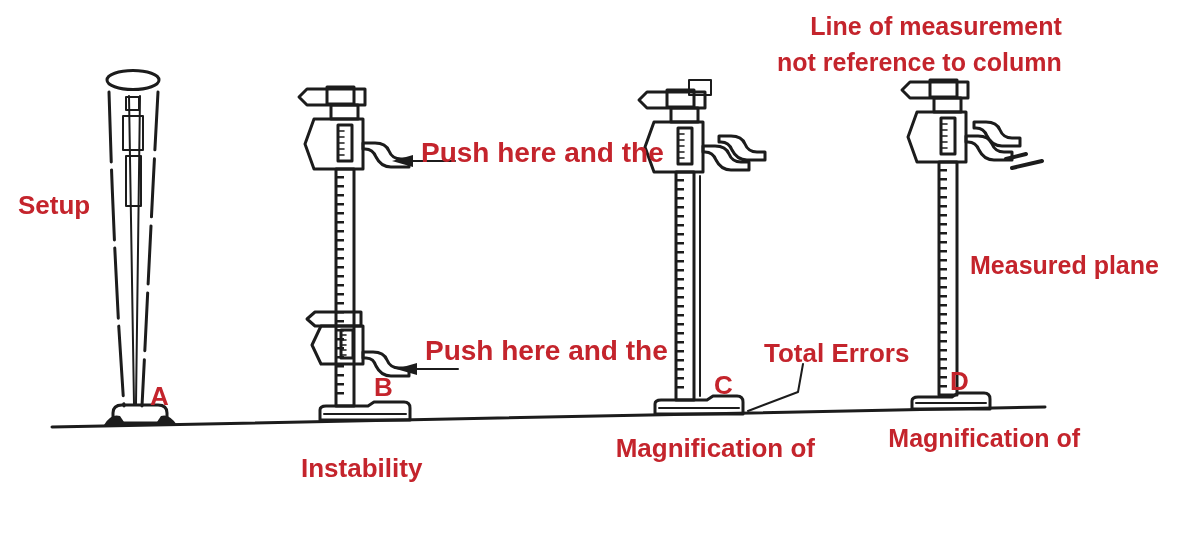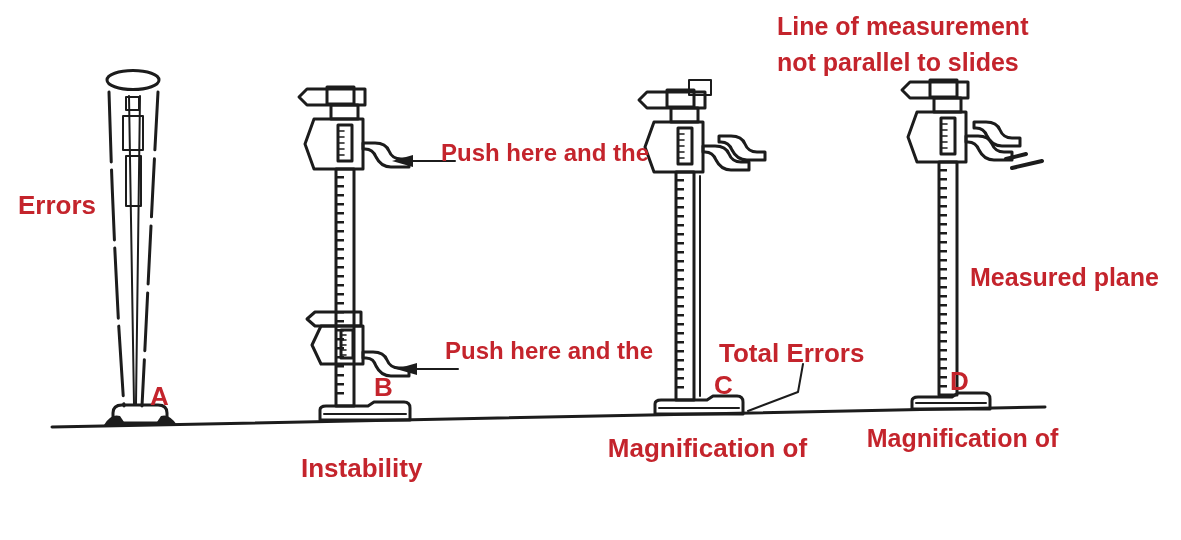--- a/index.html
+++ b/index.html
@@ -38,22 +38,22 @@
     stroke-dasharray: 2.5 6.5;
     stroke-linecap: butt;
   }
   .lbl {
     position: absolute;
     color: var(--red, #c4242c);
     font-weight: bold;
     white-space: nowrap;
     line-height: 1;
   }
-  .lbl .ln { line-height: inherit; }
-  .sz24 { font-size: 24px; line-height: 34px; margin-left: 20px; }
+  .lbl .ln { line-height: inherit; text-align: right; }
+  .sz24 { font-size: 28px; line-height: 34px; }
   .sz25 { font-size: 25px; line-height: 35px; }
   .sz26 { font-size: 26px; line-height: 37px; }
   .letter { font-size: 26px; }
   .center { text-align: center; }
 </style>
 </head>
 <body>
 
 <div class="canvas">
 
@@ -136,44 +136,44 @@
       <line class="ruler" x1="943.5" y1="169" x2="943.5" y2="388"></line>
       <path d="M 912 409 V 401 Q 912 397 918 397 H 952 L 958 393 H 984 Q 990 393 990 399 V 409 Z"></path>
       <path class="thin" d="M 916 403 H 986"></path>
     </g>
     <g>
       <line class="heavy" x1="1006" y1="159" x2="1026" y2="154"></line>
       <line class="heavy" x1="1012" y1="168" x2="1042" y2="161"></line>
     </g>
   </svg>
 
-  <div class="lbl sz26" style="left:18px; top:187px;">Errors</div>
+  <div class="lbl sz26" style="left:18px; top:187px;">Setup</div>
 
   <div class="lbl sz24" style="left:421px; top:136px;">
     <div class="ln">Push here and the</div>
   </div>
 
   <div class="lbl sz24" style="left:425px; top:334px;">
     <div class="ln">Push here and the</div>
   </div>
 
   <div class="lbl sz26" style="left:301px; top:450px;">Instability</div>
 
-  <div class="lbl sz26" style="left:719px; top:335px;">Total Errors</div>
+  <div class="lbl sz26" style="left:764px; top:335px;">Total Errors</div>
 
   <div class="lbl sz26 center" style="left:600px; top:430px; width:215px;">
     <div class="ln">Magnification of</div>
   </div>
 
   <div class="lbl sz25" style="left:777px; top:8px; line-height:36px;">
     <div class="ln">Line of measurement</div>
-    <div class="ln">not parallel to slides</div>
+    <div class="ln">not reference to column</div>
   </div>
 
-  <div class="lbl sz25" style="left:970px; top:260px; line-height:34px;">
+  <div class="lbl sz25" style="left:970px; top:248px; line-height:34px;">
     <div class="ln">Measured plane</div>
   </div>
 
   <div class="lbl sz25 center" style="left:845px; top:420px; width:235px; line-height:36px;">
     <div class="ln">Magnification of</div>
   </div>
 
   <div class="lbl letter" style="left:150px; top:383px;">A</div>
   <div class="lbl letter" style="left:374px; top:374px;">B</div>
   <div class="lbl letter" style="left:714px; top:372px;">C</div>

